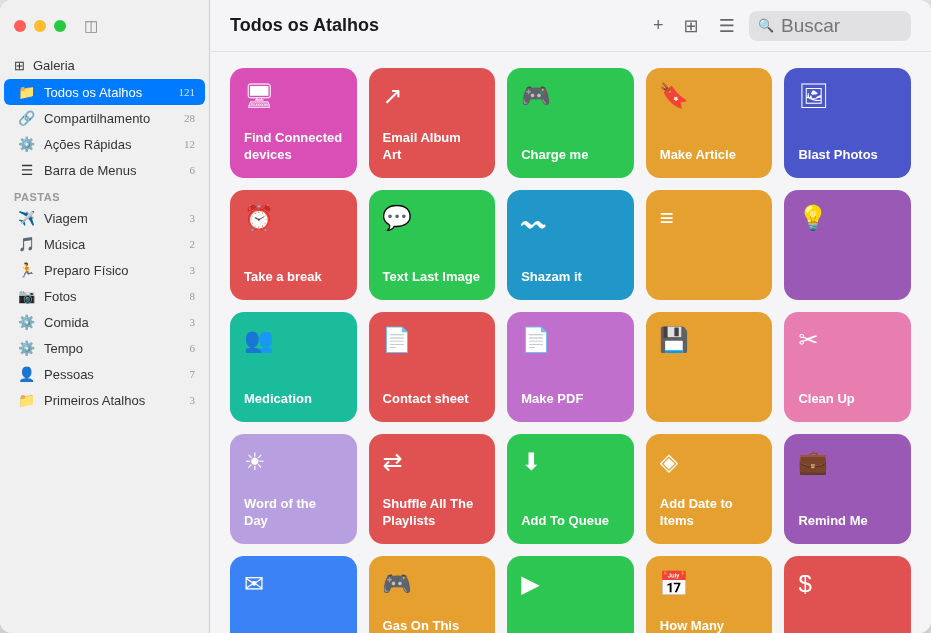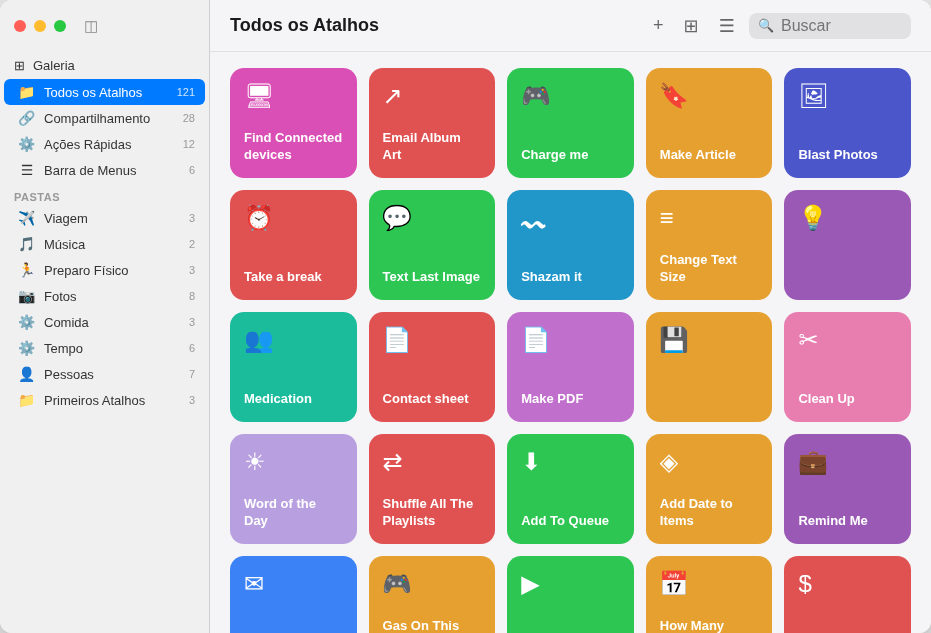--- a/index.html
+++ b/index.html
@@ -86,20 +86,21 @@
     }
     .sidebar-item.active {
       background: #007aff;
       color: white;
     }
     .sidebar-item .badge {
       margin-left: auto;
       font-size: 11px;
       color: #999;
       background: transparent;
+      font-family: Liberation Serif, serif;
     }
     .sidebar-item.active .badge { color: rgba(255,255,255,0.8); }
 
     .sidebar-item .icon {
       font-size: 14px;
       width: 18px;
       text-align: center;
     }
 
     
@@ -147,21 +148,21 @@
       align-items: center;
       background: rgba(0,0,0,0.08);
       border-radius: 8px;
       padding: 4px 10px;
       gap: 6px;
     }
     .search-icon-char { color: #999; font-size: 13px; }
     .search-input {
       border: none;
       background: transparent;
-      font-size: 16px;
+      font-size: 19px;
       color: #333;
       outline: none;
       width: 120px;
     }
 
     
     .shortcuts-grid {
       flex: 1;
       overflow-y: auto;
       padding: 16px 20px;
@@ -327,21 +328,20 @@
         <div class="shortcut-card" style="background: rgb(45, 198, 83);">
           <div class="card-icon">💬</div>
           <div class="card-label">Text Last Image</div>
         </div>
         <div class="shortcut-card" style="background: rgb(33, 150, 201);">
           <div class="card-icon">〰</div>
           <div class="card-label">Shazam it</div>
         </div>
         <div class="shortcut-card" style="background: rgb(229, 160, 48);">
           <div class="card-icon">≡</div>
-          <div class="card-label">Change Text Size</div>
         </div>
         <div class="shortcut-card" style="background: rgb(155, 89, 182);">
           <div class="card-icon">💡</div>
         </div>
         <div class="shortcut-card" style="background: rgb(26, 188, 156);">
           <div class="card-icon">👥</div>
           <div class="card-label">Medication</div>
         </div>
         <div class="shortcut-card" style="background: rgb(224, 82, 82);">
           <div class="card-icon">📄</div>

